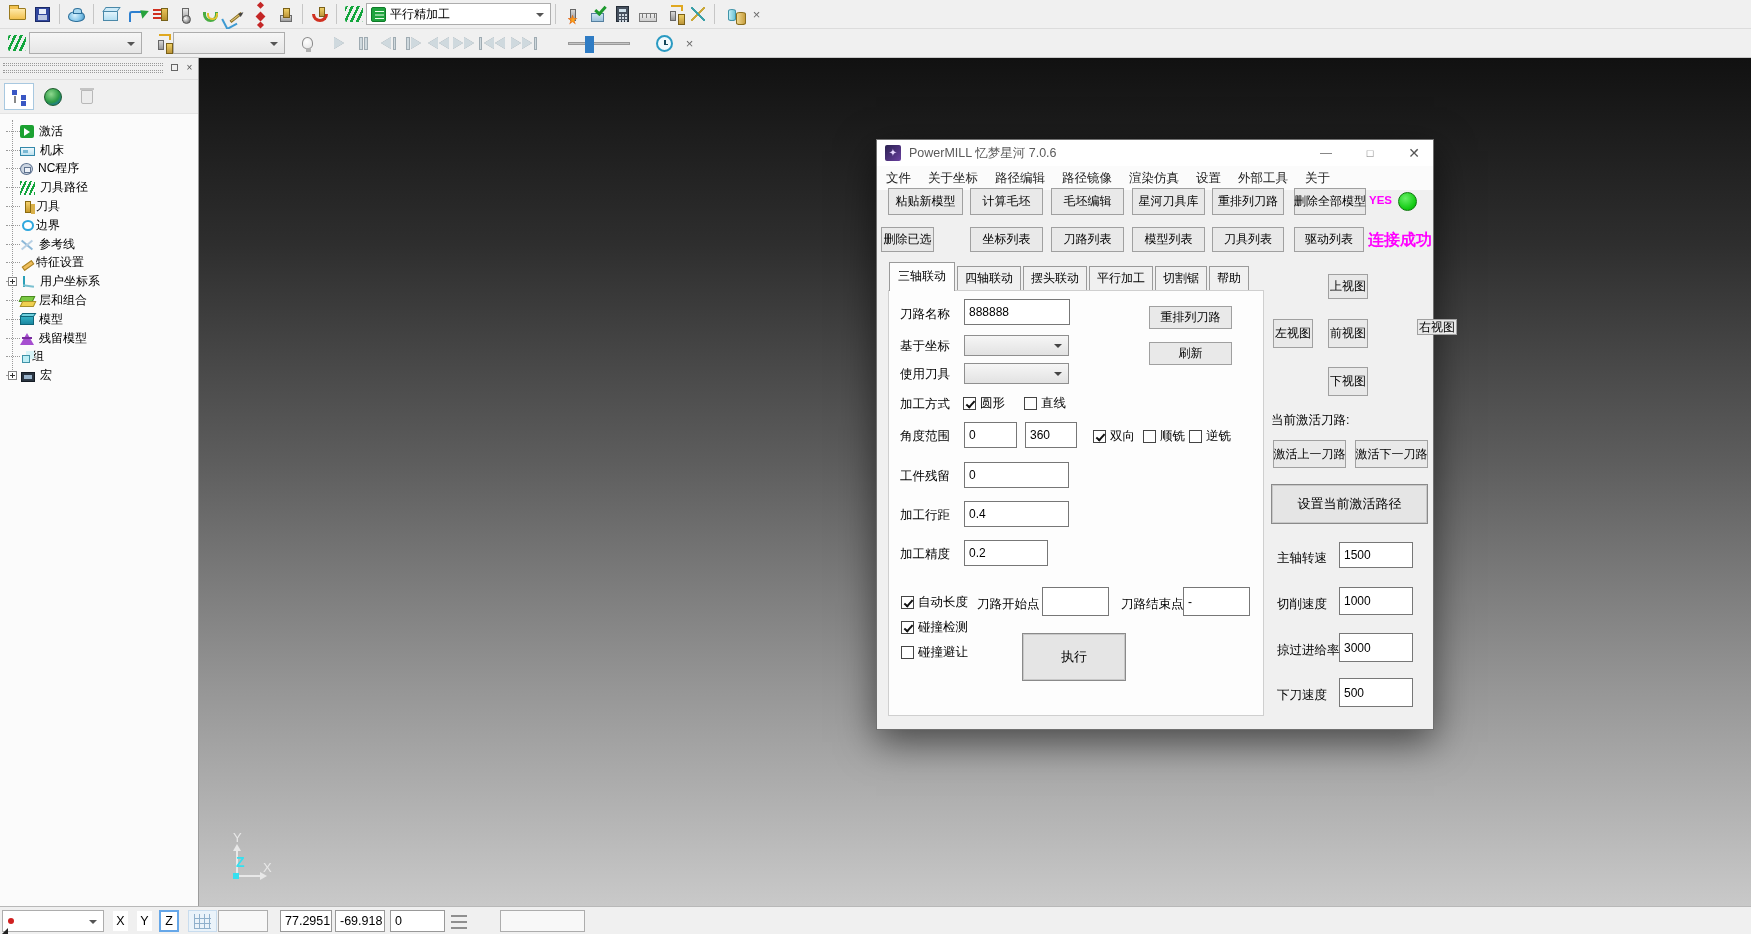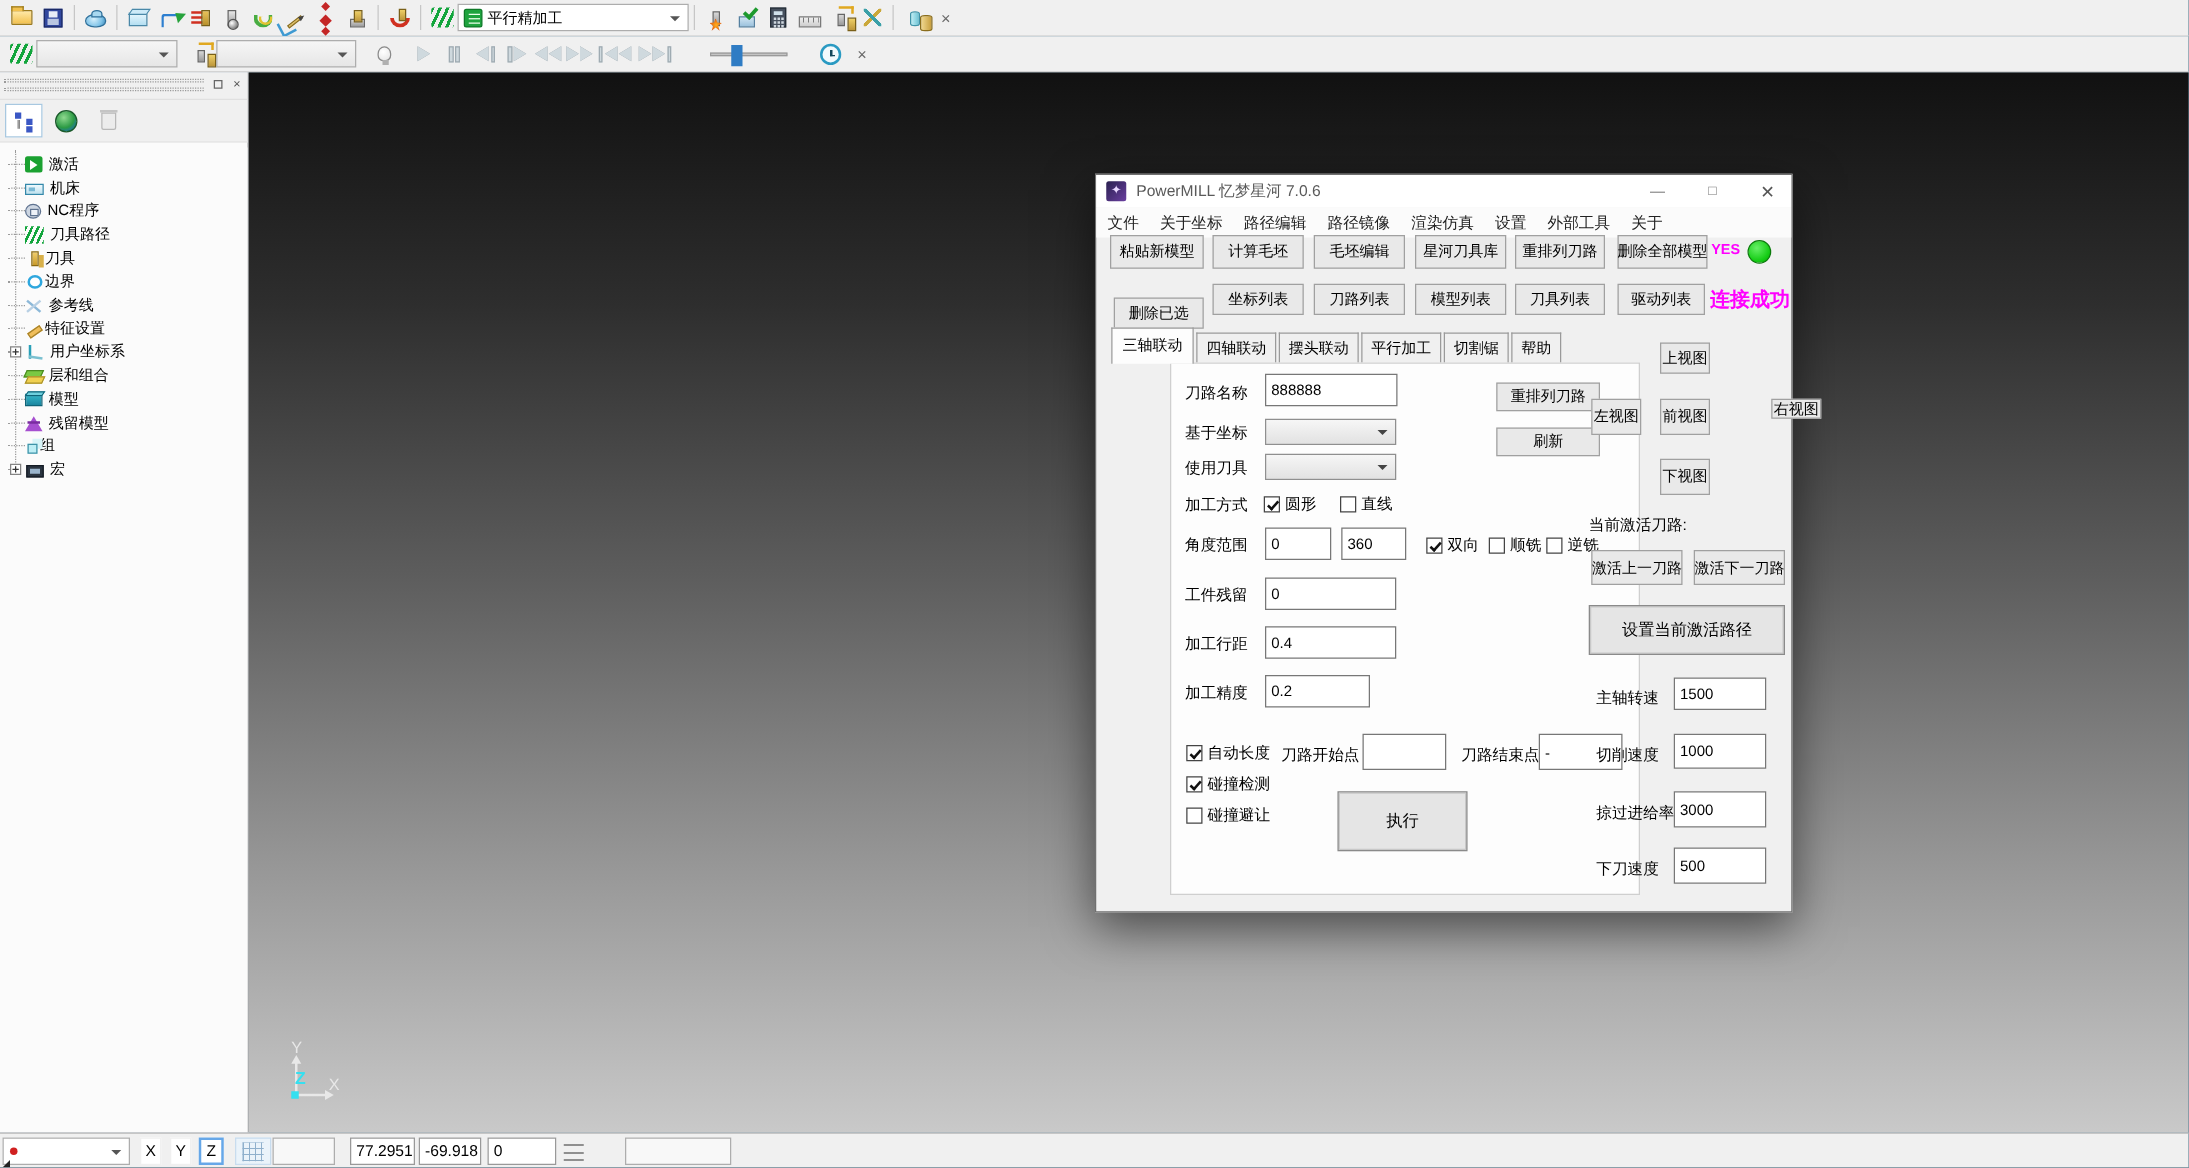--- a/index.html
+++ b/index.html
@@ -1,17 +1,17 @@
 <!DOCTYPE html>
 <html><head>
 <meta charset="utf-8">
 <style>
   html,body{margin:0;padding:0;background:#d4d0c8;}
   *{box-sizing:border-box;font-family:"Liberation Sans","DejaVu Sans",sans-serif;}
-  .app{position:relative;width:1751px;height:934px;overflow:hidden;background:#0c4a6e;font-size:12px;color:#000;}
+  .app{position:relative;width:1751px;height:934px;overflow:hidden;background:#14532d;font-size:12px;color:#000;}
 
   
   .tb{position:absolute;left:0;width:1751px;background:#f0f0f0;display:flex;align-items:center;}
   .tb1{top:0;height:29px;border-bottom:1px solid #dcdcdc;padding-left:5px;}
   .tb2{top:29px;height:29px;border-bottom:1px solid #c9c9c9;padding-left:4px;}
   .sep{width:1px;height:20px;background:#c6c6c6;margin:0 4px;flex:none;}
   .tbtn{width:25px;height:25px;display:flex;align-items:center;justify-content:center;flex:none;position:relative;}
   .ic{position:relative;display:inline-block;flex:none;}
 
   
@@ -160,21 +160,21 @@
   .dmenu span{color:#222;font-size:12.5px;white-space:nowrap;}
   .dbtn{position:absolute;background:#e9e9e9;border:1px solid #a0a0a0;display:flex;align-items:center;justify-content:center;font-size:12px;color:#000;white-space:nowrap;}
   .r1{top:48px;height:27px;}
   .r2{top:87px;height:25px;}
   .yes{position:absolute;left:492px;top:54px;color:#ff00ff;font-weight:bold;font-size:11.5px;}
   .gdot{position:absolute;left:521px;top:52px;width:19px;height:19px;border-radius:50%;background:radial-gradient(circle at 38% 32%,#66f066,#15cc15 65%,#0a9a0a);border:1px solid #0a7a0a;}
   .connok{position:absolute;left:491px;top:90px;color:#ff00ff;font-size:16px;font-weight:bold;font-family:Liberation Mono, monospace;}
   .dtabs{position:absolute;left:12px;top:126px;display:flex;align-items:flex-end;height:25px;}
   .dtab{background:#f0f0f0;border:1px solid #9a9a9a;border-bottom:none;padding:3px 7px 4px;font-size:12px;margin-right:2px;white-space:nowrap;}
   .dtab.active{background:#fdfdfd;padding:5px 8px 6px;position:relative;z-index:2;}
-  .dpanel{position:absolute;left:11px;top:150px;width:376px;height:426px;background:#fdfdfd;border:1px solid #cfcfcf;margin-left:48px;}
+  .dpanel{position:absolute;left:11px;top:150px;width:376px;height:426px;background:#fdfdfd;border:1px solid #cfcfcf;}
   .flabel{position:absolute;font-size:12.5px;color:#000;white-space:nowrap;}
   .tinput{position:absolute;border:1px solid #777;background:#fff;font-size:12px;padding:0 4px;color:#000;}
   .fcombo{position:absolute;height:21px;background:linear-gradient(#f6f6f6,#e2e2e2);border:1px solid #8f8f8f;}
   .fcombo::after{content:"";position:absolute;right:6px;top:8px;border:4px solid transparent;border-top:4px solid #444;}
   .cbrow{position:absolute;display:flex;align-items:center;gap:4px;}
   .cb{width:13px;height:13px;border:1px solid #444;background:#fff;position:relative;flex:none;}
   .cb.checked::after{content:"";position:absolute;left:2px;top:3px;width:7px;height:3px;border-left:2px solid #111;border-bottom:2px solid #111;transform:rotate(-48deg);}
   .cblbl{font-size:12.5px;white-space:nowrap;}
   .bigbtn{background:#e5e5e5;border:1px solid #8a8a8a;box-shadow:inset 0 0 0 1px #c8c8c8;display:flex;align-items:center;justify-content:center;font-size:13px;}
   .rlabel{position:absolute;font-size:12.5px;white-space:nowrap;}
@@ -479,21 +479,21 @@
 
     <div class="dbtn r1" style="left:11px;width:75px;">粘贴新模型</div>
     <div class="dbtn r1" style="left:93px;width:73px;">计算毛坯</div>
     <div class="dbtn r1" style="left:174px;width:73px;">毛坯编辑</div>
     <div class="dbtn r1" style="left:255px;width:73px;">星河刀具库</div>
     <div class="dbtn r1" style="left:335px;width:72px;">重排列刀路</div>
     <div class="dbtn r1" style="left:417px;width:72px;">删除全部模型</div>
     <span class="yes">YES</span>
     <span class="gdot"></span>
 
-    <div class="dbtn r2" style="left:14px;width:72px;margin-top:11px;">删除已选</div>
+    <div class="dbtn r2" style="left:4px;width:53px;">删除已选</div>
     <div class="dbtn r2" style="left:93px;width:73px;">坐标列表</div>
     <div class="dbtn r2" style="left:174px;width:73px;">刀路列表</div>
     <div class="dbtn r2" style="left:255px;width:73px;">模型列表</div>
     <div class="dbtn r2" style="left:335px;width:72px;">刀具列表</div>
     <div class="dbtn r2" style="left:417px;width:70px;">驱动列表</div>
     <span class="connok">连接成功</span>
 
     <div class="dtabs">
       <span class="dtab active">三轴联动</span>
       <span class="dtab">四轴联动</span>

